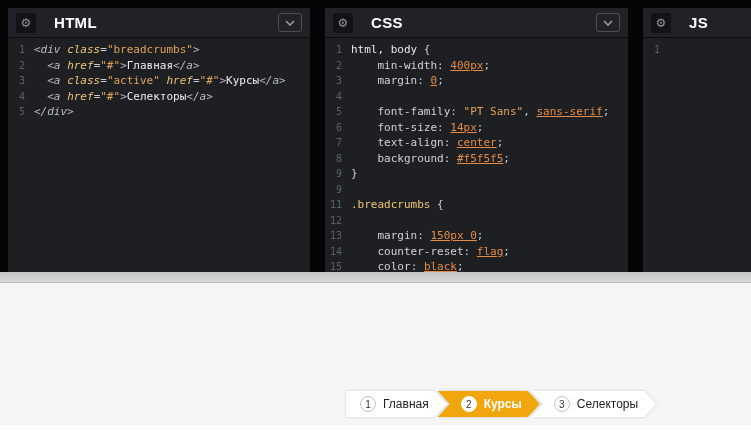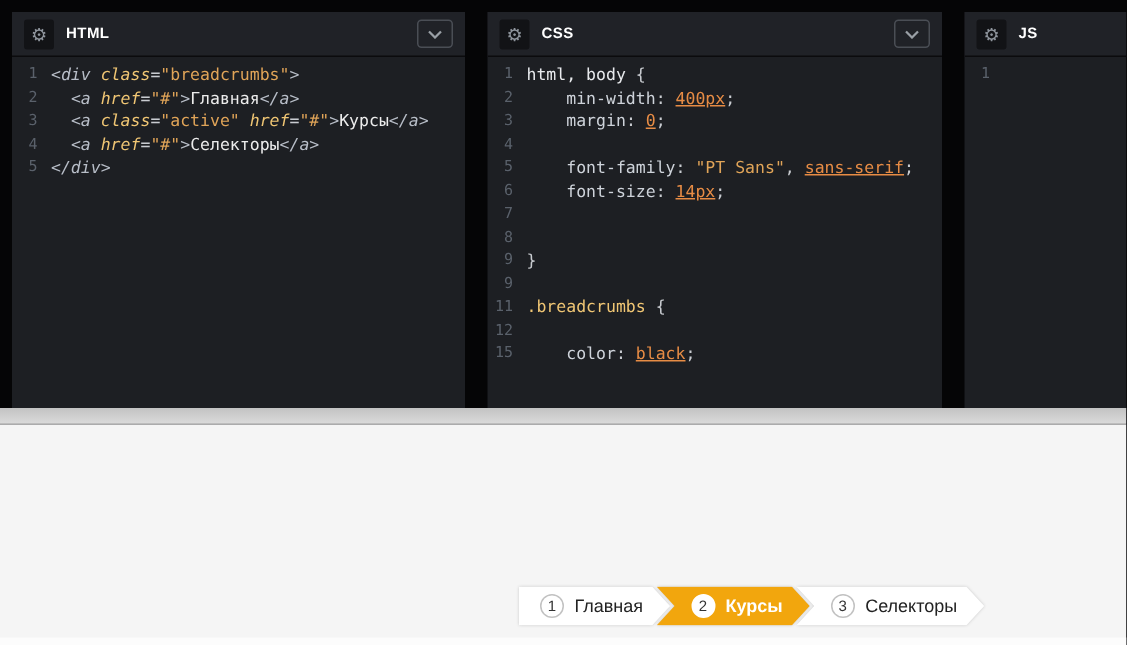--- a/index.html
+++ b/index.html
@@ -9,21 +9,21 @@
   
   .editors-row { position: absolute; top: 0; left: 0; width: 751px; height: 272px; background: #050506; }
   .panel { position: absolute; top: 8px; height: 264px; background: #1d1f23; overflow: hidden; }
   .panel-html { left: 8px;  width: 302px; }
   .panel-css  { left: 325px; width: 303px; }
   .panel-js   { left: 643px; width: 108px; }
 
   .panel-header { height: 30px; display: flex; align-items: center; padding: 0 8px; background: #202227; border-bottom: 1px solid #0b0b0d; }
   .gear-box { width: 20px; height: 20px; background: #121316; border-radius: 2px; display: flex; align-items: center; justify-content: center; }
   .gear { color: #8f959d; font-size: 12px; line-height: 1; }
-  .panel-title { margin-left: 8px; font-size: 10px; font-weight: bold; color: #ffffff; letter-spacing: .3px; }
+  .panel-title { margin-left: 18px; font-size: 15px; font-weight: bold; color: #ffffff; letter-spacing: .3px; }
   .collapse-btn { margin-left: auto; width: 24px; height: 19px; background: transparent; border: 1px solid #4a4e55; border-radius: 3px; display: flex; align-items: center; justify-content: center; cursor: pointer; }
 
   .code-area { position: relative; padding-top: 4px; font-family: "DejaVu Sans Mono", monospace; font-size: 11px; line-height: 15.5px; cursor: text; height: 234px; overflow: hidden; }
   .code-line { display: flex; white-space: pre; }
   .ln { flex: 0 0 26px; text-align: right; padding-right: 9px; color: #5a616b; font-size: 10px; user-select: none; }
   .lc { white-space: pre; }
 
   .t-tag  { color: #b8bec8; font-style: italic; }
   .t-attr { color: #f0c674; font-style: italic; }
   .t-str  { color: #e0a458; }
@@ -91,26 +91,28 @@
             </svg>
         </button>
       </header>
       <div class="code-area">
           <div class="code-line"><span class="ln">1</span><span class="lc"><span class="t-sel">html, body</span><span class="t-pln"> {</span></span></div>
           <div class="code-line"><span class="ln">2</span><span class="lc"><span class="t-pln">    </span><span class="t-prop">min-width</span><span class="t-pln">: </span><span class="t-val">400px</span><span class="t-pln">;</span></span></div>
           <div class="code-line"><span class="ln">3</span><span class="lc"><span class="t-pln">    </span><span class="t-prop">margin</span><span class="t-pln">: </span><span class="t-val">0</span><span class="t-pln">;</span></span></div>
           <div class="code-line"><span class="ln">4</span></div>
           <div class="code-line"><span class="ln">5</span><span class="lc"><span class="t-pln">    </span><span class="t-prop">font-family</span><span class="t-pln">: </span><span class="t-str">"PT Sans"</span><span class="t-pln">, </span><span class="t-val">sans-serif</span><span class="t-pln">;</span></span></div>
           <div class="code-line"><span class="ln">6</span><span class="lc"><span class="t-pln">    </span><span class="t-prop">font-size</span><span class="t-pln">: </span><span class="t-val">14px</span><span class="t-pln">;</span></span></div>
-          <div class="code-line"><span class="ln">7</span></div>
-          <div class="code-line"><span class="ln">8</span></div>
+          <div class="code-line"><span class="ln">7</span><span class="lc"><span class="t-pln">    </span><span class="t-prop">text-align</span><span class="t-pln">: </span><span class="t-val">center</span><span class="t-pln">;</span></span></div>
+          <div class="code-line"><span class="ln">8</span><span class="lc"><span class="t-pln">    </span><span class="t-prop">background</span><span class="t-pln">: </span><span class="t-val">#f5f5f5</span><span class="t-pln">;</span></span></div>
           <div class="code-line"><span class="ln">9</span><span class="lc"><span class="t-pln">}</span></span></div>
           <div class="code-line"><span class="ln">9</span><span class="lc"></span></div>
           <div class="code-line"><span class="ln">11</span><span class="lc"><span class="t-selc">.breadcrumbs</span><span class="t-pln"> {</span></span></div>
           <div class="code-line"><span class="ln">12</span></div>
+          <div class="code-line"><span class="ln">13</span><span class="lc"><span class="t-pln">    </span><span class="t-prop">margin</span><span class="t-pln">: </span><span class="t-val">150px 0</span><span class="t-pln">;</span></span></div>
+          <div class="code-line"><span class="ln">14</span><span class="lc"><span class="t-pln">    </span><span class="t-prop">counter-reset</span><span class="t-pln">: </span><span class="t-val">flag</span><span class="t-pln">;</span></span></div>
           <div class="code-line"><span class="ln">15</span><span class="lc"><span class="t-pln">    </span><span class="t-prop">color</span><span class="t-pln">: </span><span class="t-val">black</span><span class="t-pln">;</span></span></div>
         </div>
     </section>
 
     <section class="panel panel-js">
       <header class="panel-header">
         <span class="gear-box">
             <span class="gear">⚙</span>
           </span>
         <h2 class="panel-title">JS</h2>

